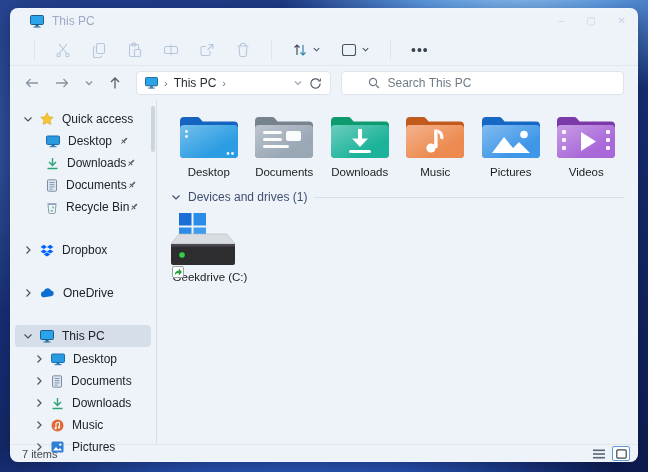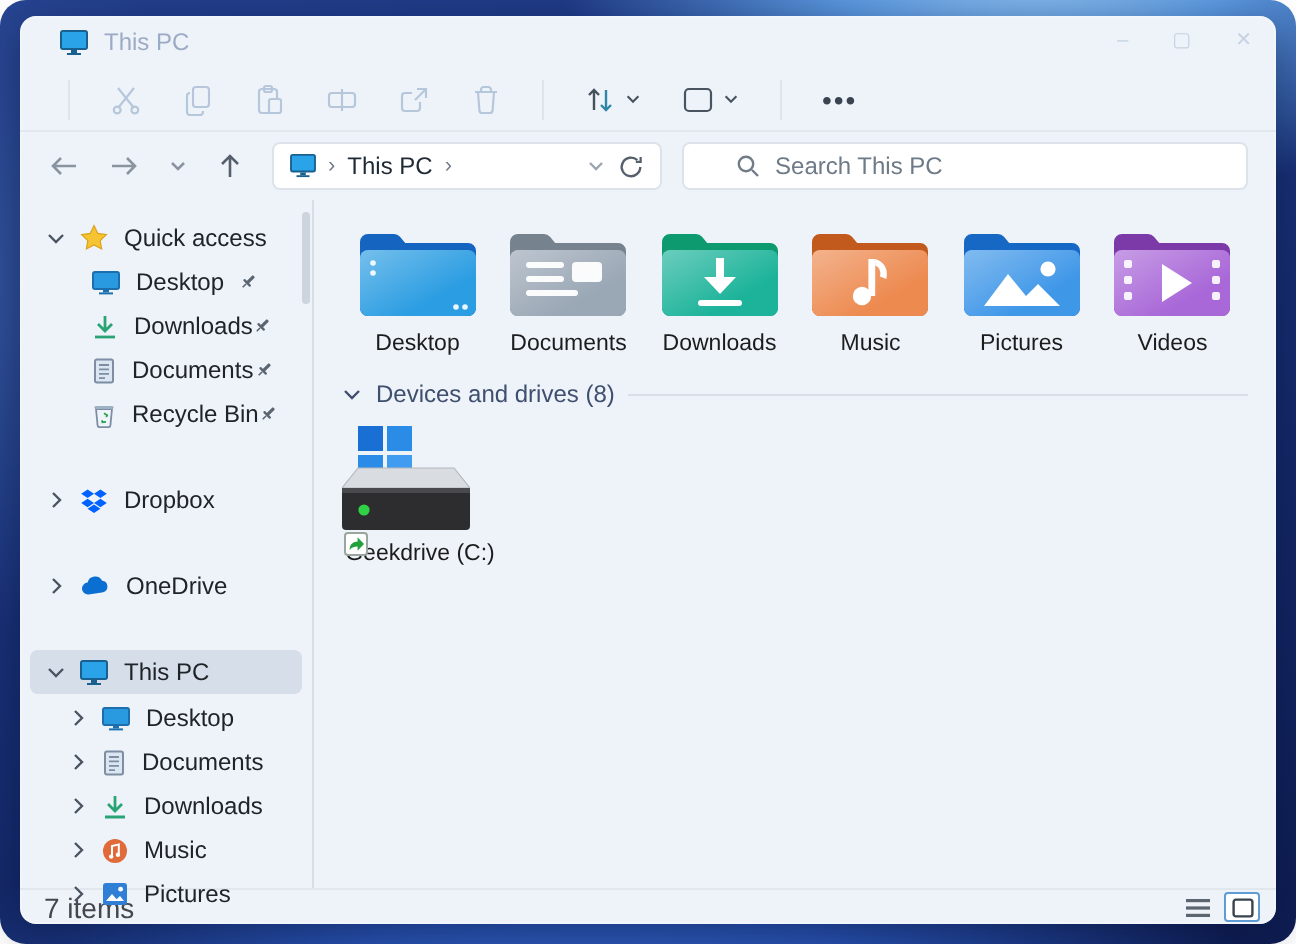--- a/index.html
+++ b/index.html
@@ -7,21 +7,20 @@
     font-family:"Liberation Sans", sans-serif; }
 
   
   .desktop {
     position:relative; width:648px; height:472px;
     background:
       radial-gradient(55% 42% at 80% -6%, #9ccaf2 0%, #5c9ae0 30%, rgba(63,116,210,0) 68%),
       radial-gradient(70% 55% at 46% 118%, #3e77d8 0%, #2a55b6 42%, rgba(26,48,130,0) 78%),
       radial-gradient(45% 60% at -6% 30%, #35579f 0%, rgba(30,60,140,0) 62%),
       linear-gradient(160deg, #24418f 0%, #182f74 48%, #0f1d52 100%);
-    border-radius: 13px;
   }
 
   
   .window {
     position:absolute; left:10px; top:8px; width:628px; height:454px;
     background:#eef3fa; border-radius:8px; overflow:hidden;
     box-shadow:0 6px 22px rgba(5,15,50,.45), 0 0 0 1px rgba(255,255,255,.25) inset;
     display:flex; flex-direction:column;
   }
 
@@ -86,21 +85,21 @@
   .tile .t-label { font-size:11.5px; color:#1c1c1c; margin-top:4px; text-align:center; }
   .drive-tile { width:78px; position:relative; display:flex; flex-direction:column; }
   .drive-tile .logo { margin-left:8px; }
   .drive-tile .drv { margin-top:-7px; }
   .drive-tile .badge { position:absolute; left:1px; top:53px; }
   .drive-tile .t-label { font-size:11.5px; color:#1c1c1c; margin-top:3px; text-align:center; }
 
   
   .statusbar { height:18px; flex:0 0 auto; border-top:1px solid #e2e7ed;
     display:flex; align-items:center; padding:0 8px 0 12px; }
-  .status-text { font-size:14px; color:#44474b; }
+  .status-text { font-size:11px; color:#44474b; }
   .view-toggles { margin-left:auto; display:flex; gap:4px; align-items:center; }
   .vt { width:18px; height:15px; display:flex; align-items:center; justify-content:center;
     border-radius:2px; }
   .vt.active { border:1px solid #5f9bd5; background:#fff; }
 
   svg { display:block; }
   .dis { stroke:#b7c7db; } 
 
   
   .f-desktop  .tab{fill:#1565c0;} .f-desktop  .face{fill:#2b9de2;}
@@ -577,21 +576,21 @@
             <span class="t-label">Videos</span>
           </div>
         </div>
 
         <div class="sect-head">
           <span>
               <svg width="10" height="10" viewBox="0 0 10 10" fill="none" stroke="#3f4f6e" stroke-width="1.2">
                 <path d="M1.5 3.5L5 7l3.5-3.5"></path>
               </svg>
             </span>
-          <span class="sect-label">Devices and drives (8)</span>
+          <span class="sect-label">Devices and drives (1)</span>
           <span class="sect-rule"></span>
         </div>
 
         <div class="tiles">
           <div class="drive-tile">
             <span class="logo">
               <svg width="27" height="27" viewBox="0 0 27 27">
                   <rect x="0" y="0" width="12.5" height="12.5" fill="#1a6fd4"></rect>
                   <rect x="14.5" y="0" width="12.5" height="12.5" fill="#2b8ce8"></rect>
                   <rect x="0" y="14.5" width="12.5" height="12.5" fill="#2b8ce8"></rect>

